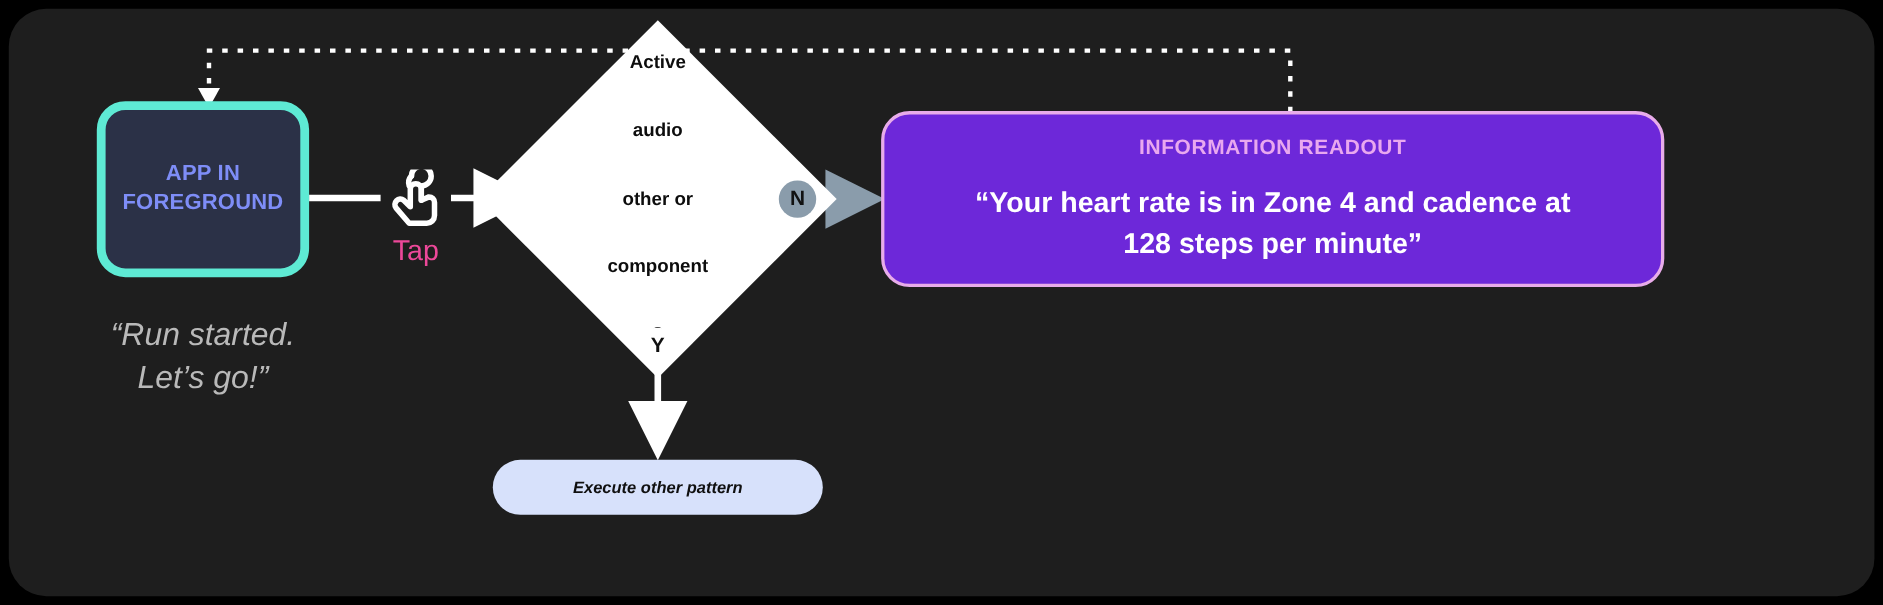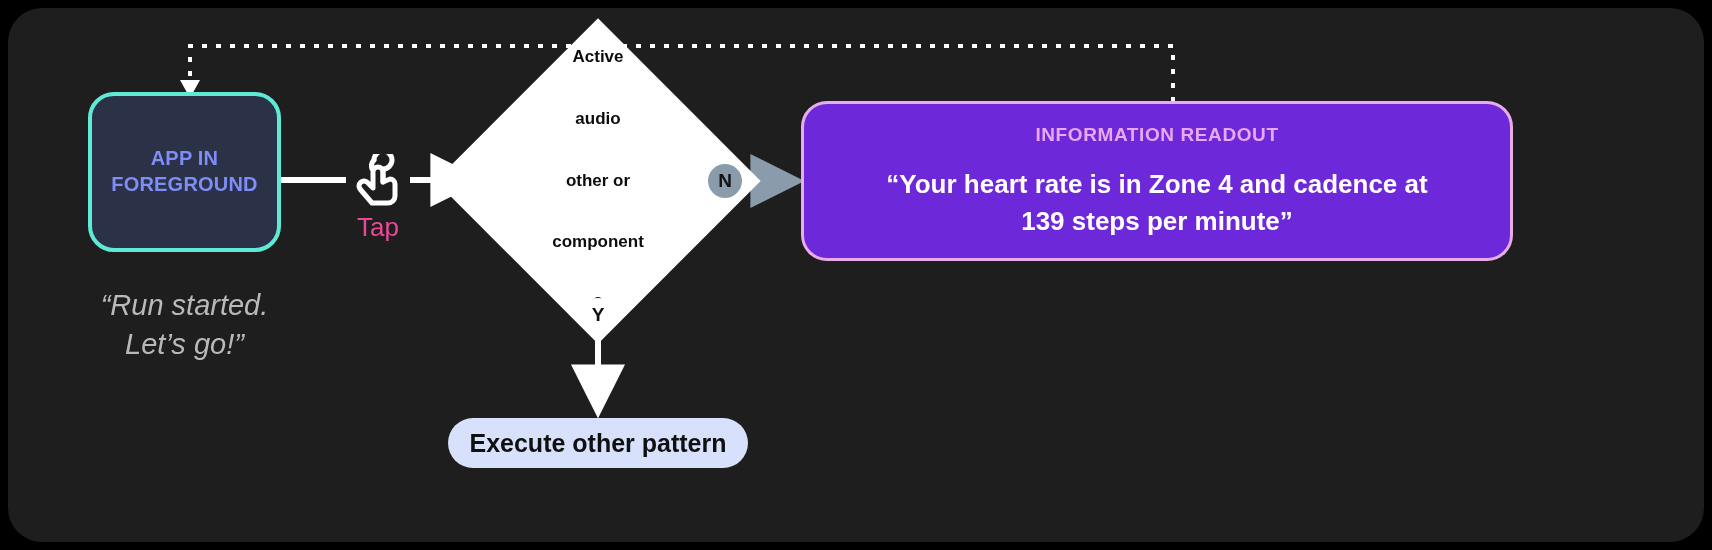--- a/index.html
+++ b/index.html
@@ -34,21 +34,21 @@
 
   
   .app-box {
     position: absolute;
     left: 80px;
     top: 84px;
     width: 193px;
     height: 160px;
     box-sizing: border-box;
     background: #2b3147;
-    border: 4px solid #5eead4;
+    border: 8px solid #5eead4;
     border-radius: 26px;
     display: flex;
     align-items: center;
     justify-content: center;
   }
   .app-box-label {
     color: #7e8df7;
     font-size: 20px;
     font-weight: bold;
     line-height: 1.28;
@@ -185,22 +185,23 @@
     width: 300px;
     height: 50px;
     background: #d7e1fb;
     border-radius: 25px;
     display: flex;
     align-items: center;
     justify-content: center;
   }
   .pill-label {
     color: #101010;
-    font-size: 25px;
-    font-weight: bold;
+    font-size: 15px;
+    font-weight: bold;
+    font-style: italic;
   }
 </style>
 </head>
 <body>
 
 <div class="canvas">
 
   <svg class="layer" viewBox="0 0 1696 534" width="1696" height="534">
     <defs>
       <marker id="arrow-white" markerWidth="9" markerHeight="9" refX="7.6" refY="4.5" orient="auto">
@@ -254,20 +255,20 @@
       <span>component</span>
       <span>?</span>
     </div>
   </div>
 
   <div class="badge badge-n">N</div>
   <div class="badge badge-y">Y</div>
 
   <div class="readout">
     <div class="readout-title">INFORMATION READOUT</div>
-    <div class="readout-body"><span>“Your heart rate is in Zone 4 and cadence at</span><br><span>139 steps per minute”</span></div>
+    <div class="readout-body"><span>“Your heart rate is in Zone 4 and cadence at</span><br><span>128 steps per minute”</span></div>
   </div>
 
   <div class="pill">
     <span class="pill-label">Execute other pattern</span>
   </div>
 
 </div>
 
 </body></html>

